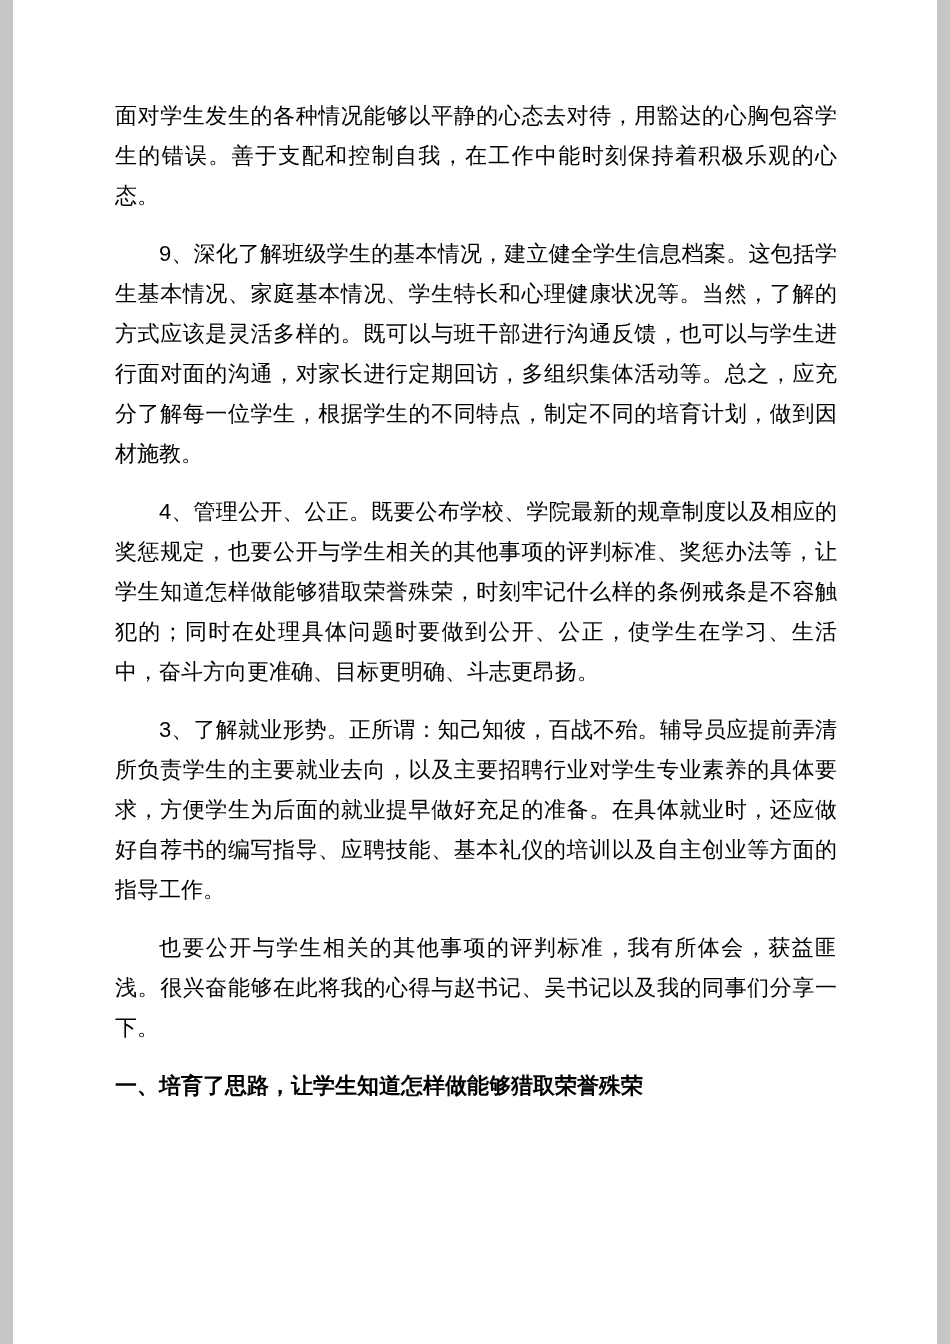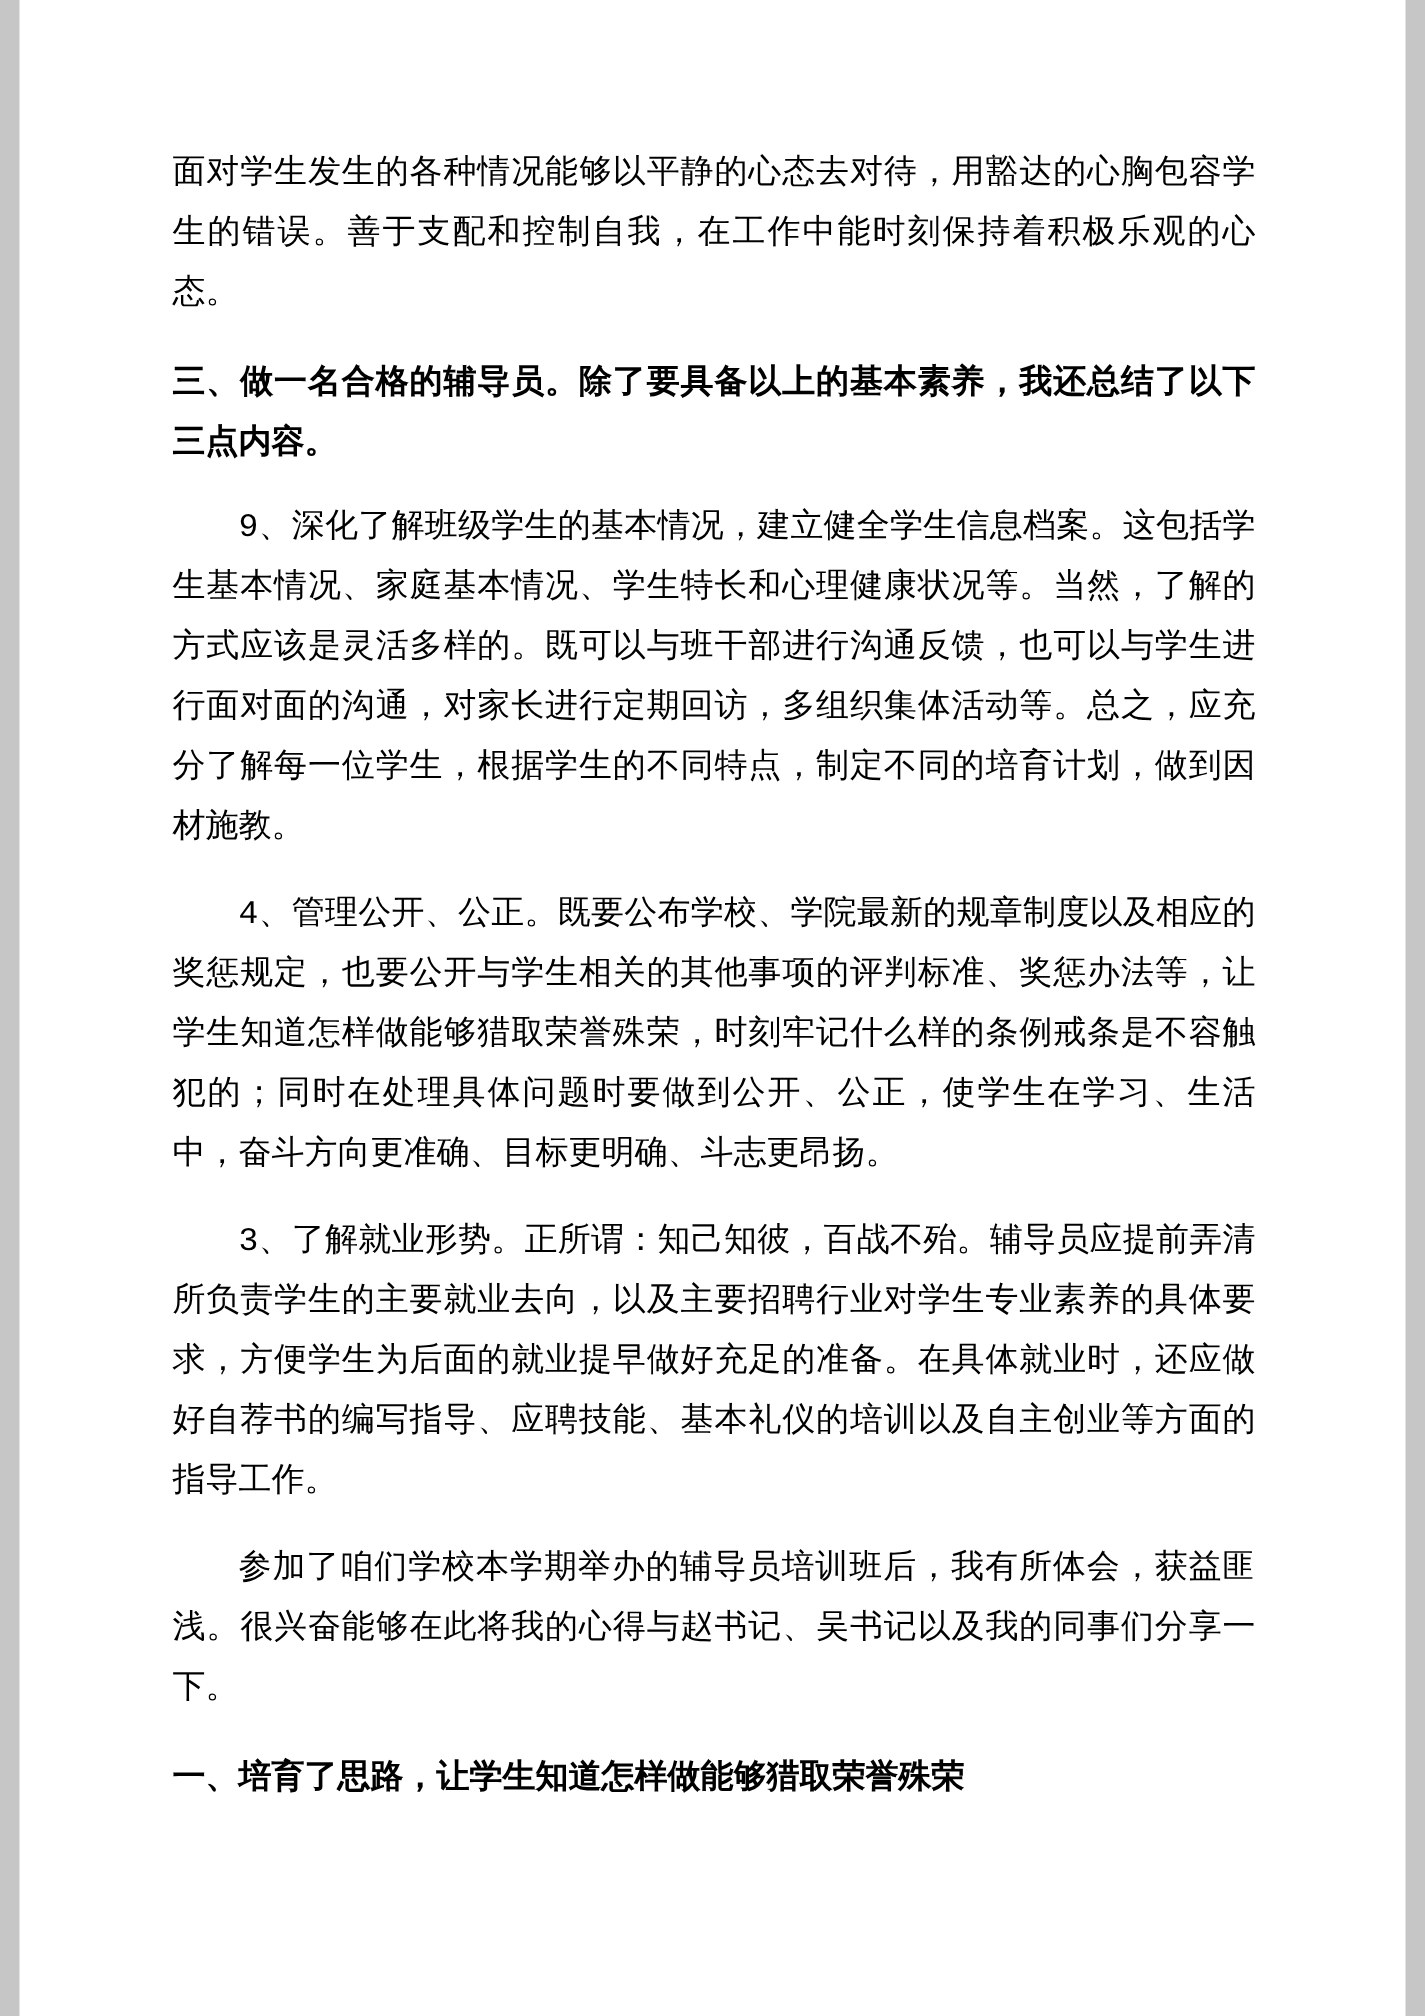--- a/index.html
+++ b/index.html
@@ -25,38 +25,37 @@
   .content {
     box-sizing: border-box;
     padding: 96px 100px 40px 102px;
   }
   p.doc-para {
     margin: 0 0 18px 0;
     font-size: 22px;
     line-height: 40px;
     text-align: justify;
     color: #000000;
-    font-family: Liberation Mono, monospace;
+    font-family: Liberation Sans, sans-serif;
     word-break: break-all;
   }
   p.doc-para.indent {
     text-indent: 2em;
   }
   p.doc-para.heading {
     font-weight: bold;
     font-family: "Liberation Sans", "DejaVu Sans", sans-serif;
   }
 </style>
 </head>
 <body>
 
 <div class="page">
   <div class="content">
 
   <p class="doc-para">面对学生发生的各种情况能够以平静的心态去对待，用豁达的心胸包容学生的错误。善于支配和控制自我，在工作中能时刻保持着积极乐观的心态。</p>
-      <p class="doc-para heading">三、做一名合格的辅导员。除了要具备以上的基本素养，我还总结了以下三点内容。</p>
       <p class="doc-para indent">9、深化了解班级学生的基本情况，建立健全学生信息档案。这包括学生基本情况、家庭基本情况、学生特长和心理健康状况等。当然，了解的方式应该是灵活多样的。既可以与班干部进行沟通反馈，也可以与学生进行面对面的沟通，对家长进行定期回访，多组织集体活动等。总之，应充分了解每一位学生，根据学生的不同特点，制定不同的培育计划，做到因材施教。</p>
       <p class="doc-para indent">4、管理公开、公正。既要公布学校、学院最新的规章制度以及相应的奖惩规定，也要公开与学生相关的其他事项的评判标准、奖惩办法等，让学生知道怎样做能够猎取荣誉殊荣，时刻牢记什么样的条例戒条是不容触犯的；同时在处理具体问题时要做到公开、公正，使学生在学习、生活中，奋斗方向更准确、目标更明确、斗志更昂扬。</p>
       <p class="doc-para indent">3、了解就业形势。正所谓：知己知彼，百战不殆。辅导员应提前弄清所负责学生的主要就业去向，以及主要招聘行业对学生专业素养的具体要求，方便学生为后面的就业提早做好充足的准备。在具体就业时，还应做好自荐书的编写指导、应聘技能、基本礼仪的培训以及自主创业等方面的指导工作。</p>
-      <p class="doc-para indent">参加了咱们学校本学期举办的辅导员培训班后，我有所体会，获益匪浅。很兴奋能够在此将我的心得与赵书记、吴书记以及我的同事们分享一下。</p>
+      <p class="doc-para indent">也要公开与学生相关的其他事项的评判标准，我有所体会，获益匪浅。很兴奋能够在此将我的心得与赵书记、吴书记以及我的同事们分享一下。</p>
       <p class="doc-para heading">一、培育了思路，让学生知道怎样做能够猎取荣誉殊荣</p>
     </div>
 </div>
 
 </body></html>

